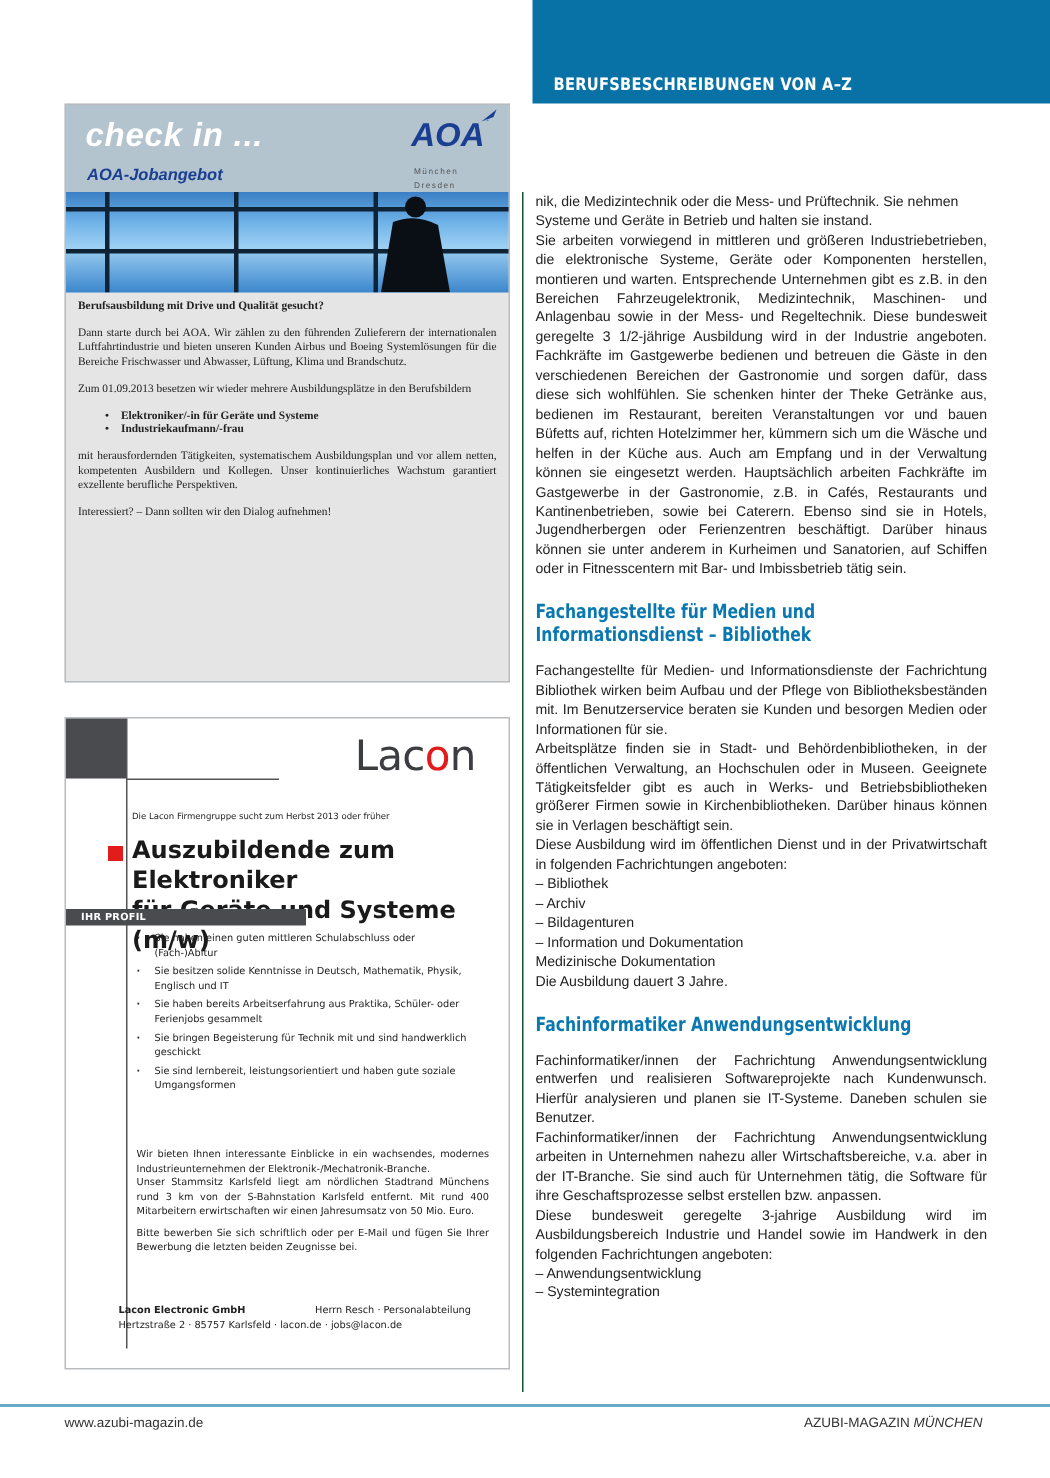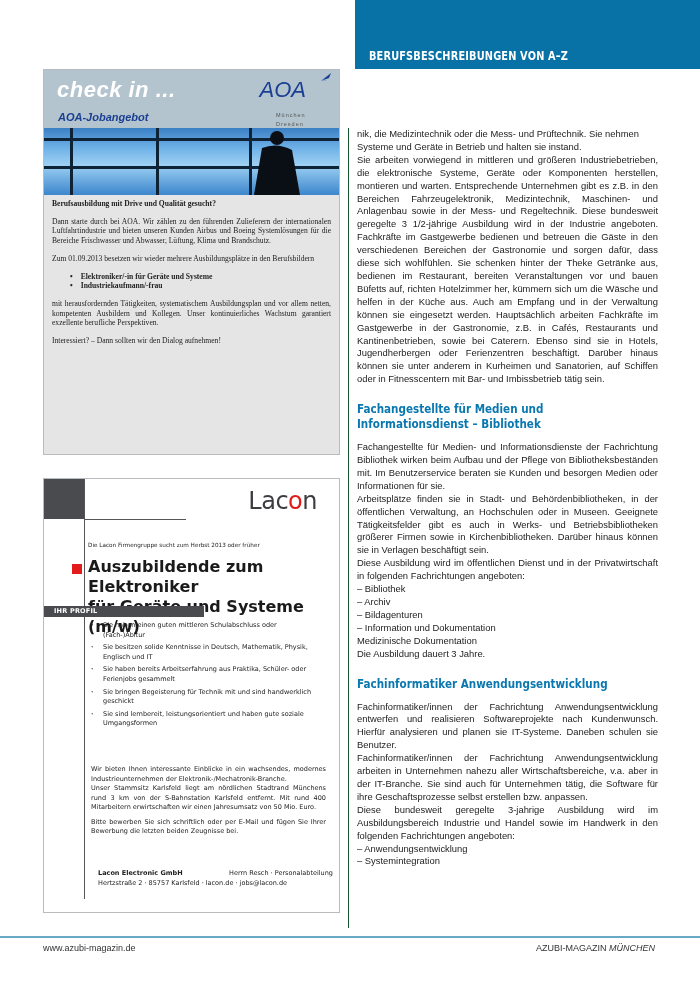--- a/index.html
+++ b/index.html
@@ -8,52 +8,52 @@
 
   
   .header-band { position: absolute; left: 355px; top: 0; width: 345px; height: 69px; background: #0872a6; }
   .header-title { position: absolute; left: 14px; bottom: 6px; color: #fff; font-family: "DejaVu Sans", sans-serif; font-weight: bold; font-size: 11.5px; letter-spacing: 0.2px; transform: scaleX(0.85); transform-origin: left; }
 
   
   .aoa-ad { position: absolute; left: 43px; top: 69px; width: 297px; height: 386px; border: 1px solid #b9bcbf; background: #e5e5e5; }
   .aoa-top { position: absolute; left: 0; top: 0; width: 100%; height: 58px; background: #b3c4cf; }
   .aoa-checkin { position: absolute; left: 13px; top: 7px; color: #fff; font-weight: bold; font-style: italic; font-size: 22px; letter-spacing: 0.5px; }
   .aoa-jobangebot { position: absolute; left: 14px; top: 41px; color: #1a3f92; font-weight: bold; font-style: italic; font-size: 11px; }
-  .aoa-logo { position: absolute; right: 33px; top: 7px; color: #1a3f92; font-weight: normal; font-style: italic; font-size: 22px; }
+  .aoa-logo { position: absolute; right: 16px; top: 7px; color: #1a3f92; font-weight: bold; font-style: italic; font-size: 22px; }
   .aoa-plane { position: absolute; right: 7px; top: 2px; width: 12px; height: 10px; }
   .aoa-cities { position: absolute; left: 232px; top: 41px; font-size: 5.5px; color: #555; letter-spacing: 1px; line-height: 9px; }
   .aoa-image { position: absolute; left: 0; top: 58px; width: 100%; height: 67px; overflow: hidden;
     background: linear-gradient(180deg, #3a7fc4 0%, #6fb2e8 30%, #9dd0f3 55%, #3c86cc 100%); }
   .aoa-image .frame { position: absolute; background: #0f2336; }
   .aoa-silhouette { position: absolute; }
   .aoa-body { position: absolute; left: 8px; top: 129px; right: 8px; font-family: "Liberation Serif", serif; font-size: 7.6px; line-height: 9.2px; color: #222; }
   .aoa-body p { margin-bottom: 9px; text-align: justify; }
   .aoa-body .bold { font-weight: bold; }
   .aoa-body ul { list-style: none; margin: 0 0 9px 18px; font-weight: bold; }
   .aoa-body ul li::before { content: "\2022"; margin-right: 8px; }
   .aoa-contact { line-height: 8.9px; }
 
   
   .lacon-ad { position: absolute; left: 43px; top: 478px; width: 297px; height: 435px; border: 1px solid #b9bcbf; background: #fff; }
   .lacon-corner { position: absolute; left: 0; top: 0; width: 40px; height: 40px; background: #4a4b4f; }
   .lacon-vline { position: absolute; left: 40px; top: 0; width: 1px; height: 420px; background: #555; }
   .lacon-hline { position: absolute; left: 40px; top: 40px; width: 102px; height: 1px; background: #555; }
-  .lacon-logo { position: absolute; right: 22px; top: 8px; font-family: "DejaVu Sans", sans-serif; font-size: 24px; color: #3c3d41; letter-spacing: -0.5px; }
+  .lacon-logo { position: absolute; right: 22px; top: 8px; font-family: "DejaVu Sans", sans-serif; font-size: 28px; color: #3c3d41; letter-spacing: -0.5px; }
   .lacon-logo .o { color: #e21b1b; }
   .lacon-intro { position: absolute; left: 44px; top: 63px; font-family: "DejaVu Sans", sans-serif; font-size: 5.7px; color: #222; }
   .lacon-redsq { position: absolute; left: 28px; top: 85px; width: 10px; height: 10px; background: #e21b1b; }
   .lacon-title { position: absolute; left: 44px; top: 78px; font-family: "DejaVu Sans", sans-serif; font-weight: bold; font-size: 16px; line-height: 20px; color: #1a1a1a; }
   .lacon-profil-bar { position: absolute; left: 0; top: 127px; width: 160px; height: 11px; background: #4a4b4f; }
   .lacon-profil-label { position: absolute; left: 10px; top: 1px; color: #fff; font-family: "DejaVu Sans", sans-serif; font-size: 6.5px; font-weight: bold; letter-spacing: 0.2px; }
   .lacon-list { position: absolute; left: 47px; top: 142px; width: 220px; list-style: none; font-family: "DejaVu Sans", sans-serif; font-size: 6.5px; line-height: 9.6px; color: #222; }
   .lacon-list li { position: relative; padding-left: 12px; margin-bottom: 3px; }
   .lacon-list li::before { content: "\00B7"; position: absolute; left: 0; top: 0; font-weight: bold; }
   .lacon-body { position: absolute; left: 47px; top: 286px; width: 235px; font-family: "DejaVu Sans", sans-serif; font-size: 6.5px; line-height: 9.5px; color: #222; text-align: justify; }
   .lacon-body p { margin-bottom: 5px; }
-  .lacon-footer { position: absolute; left: 54px; top: 389px; width: 235px; font-family: "DejaVu Sans", sans-serif; font-size: 6.5px; line-height: 10px; color: #222; }
+  .lacon-footer { position: absolute; left: 35px; top: 389px; width: 235px; font-family: "DejaVu Sans", sans-serif; font-size: 6.5px; line-height: 10px; color: #222; }
   .lacon-footer .row { display: flex; justify-content: space-between; }
   .lacon-footer .b { font-weight: bold; }
 
   
   .article { position: absolute; left: 348px; top: 128px; width: 310px; border-left: 1px solid #14532d; padding-left: 8px; height: 800px; }
   .article p, .article .line { font-family: "Liberation Sans", sans-serif; font-size: 9.4px; line-height: 12.9px; color: #222; text-align: justify; }
   .article p.last-left { text-align: left; }
   .article .section-h { font-family: "DejaVu Sans", sans-serif; font-weight: bold; color: #0a78b0; font-size: 13px; line-height: 15px; margin-top: 15px; margin-bottom: 10px; transform: scaleX(0.8); transform-origin: left; width: 125%; }
   .article .list-line { text-align: left; }
 

